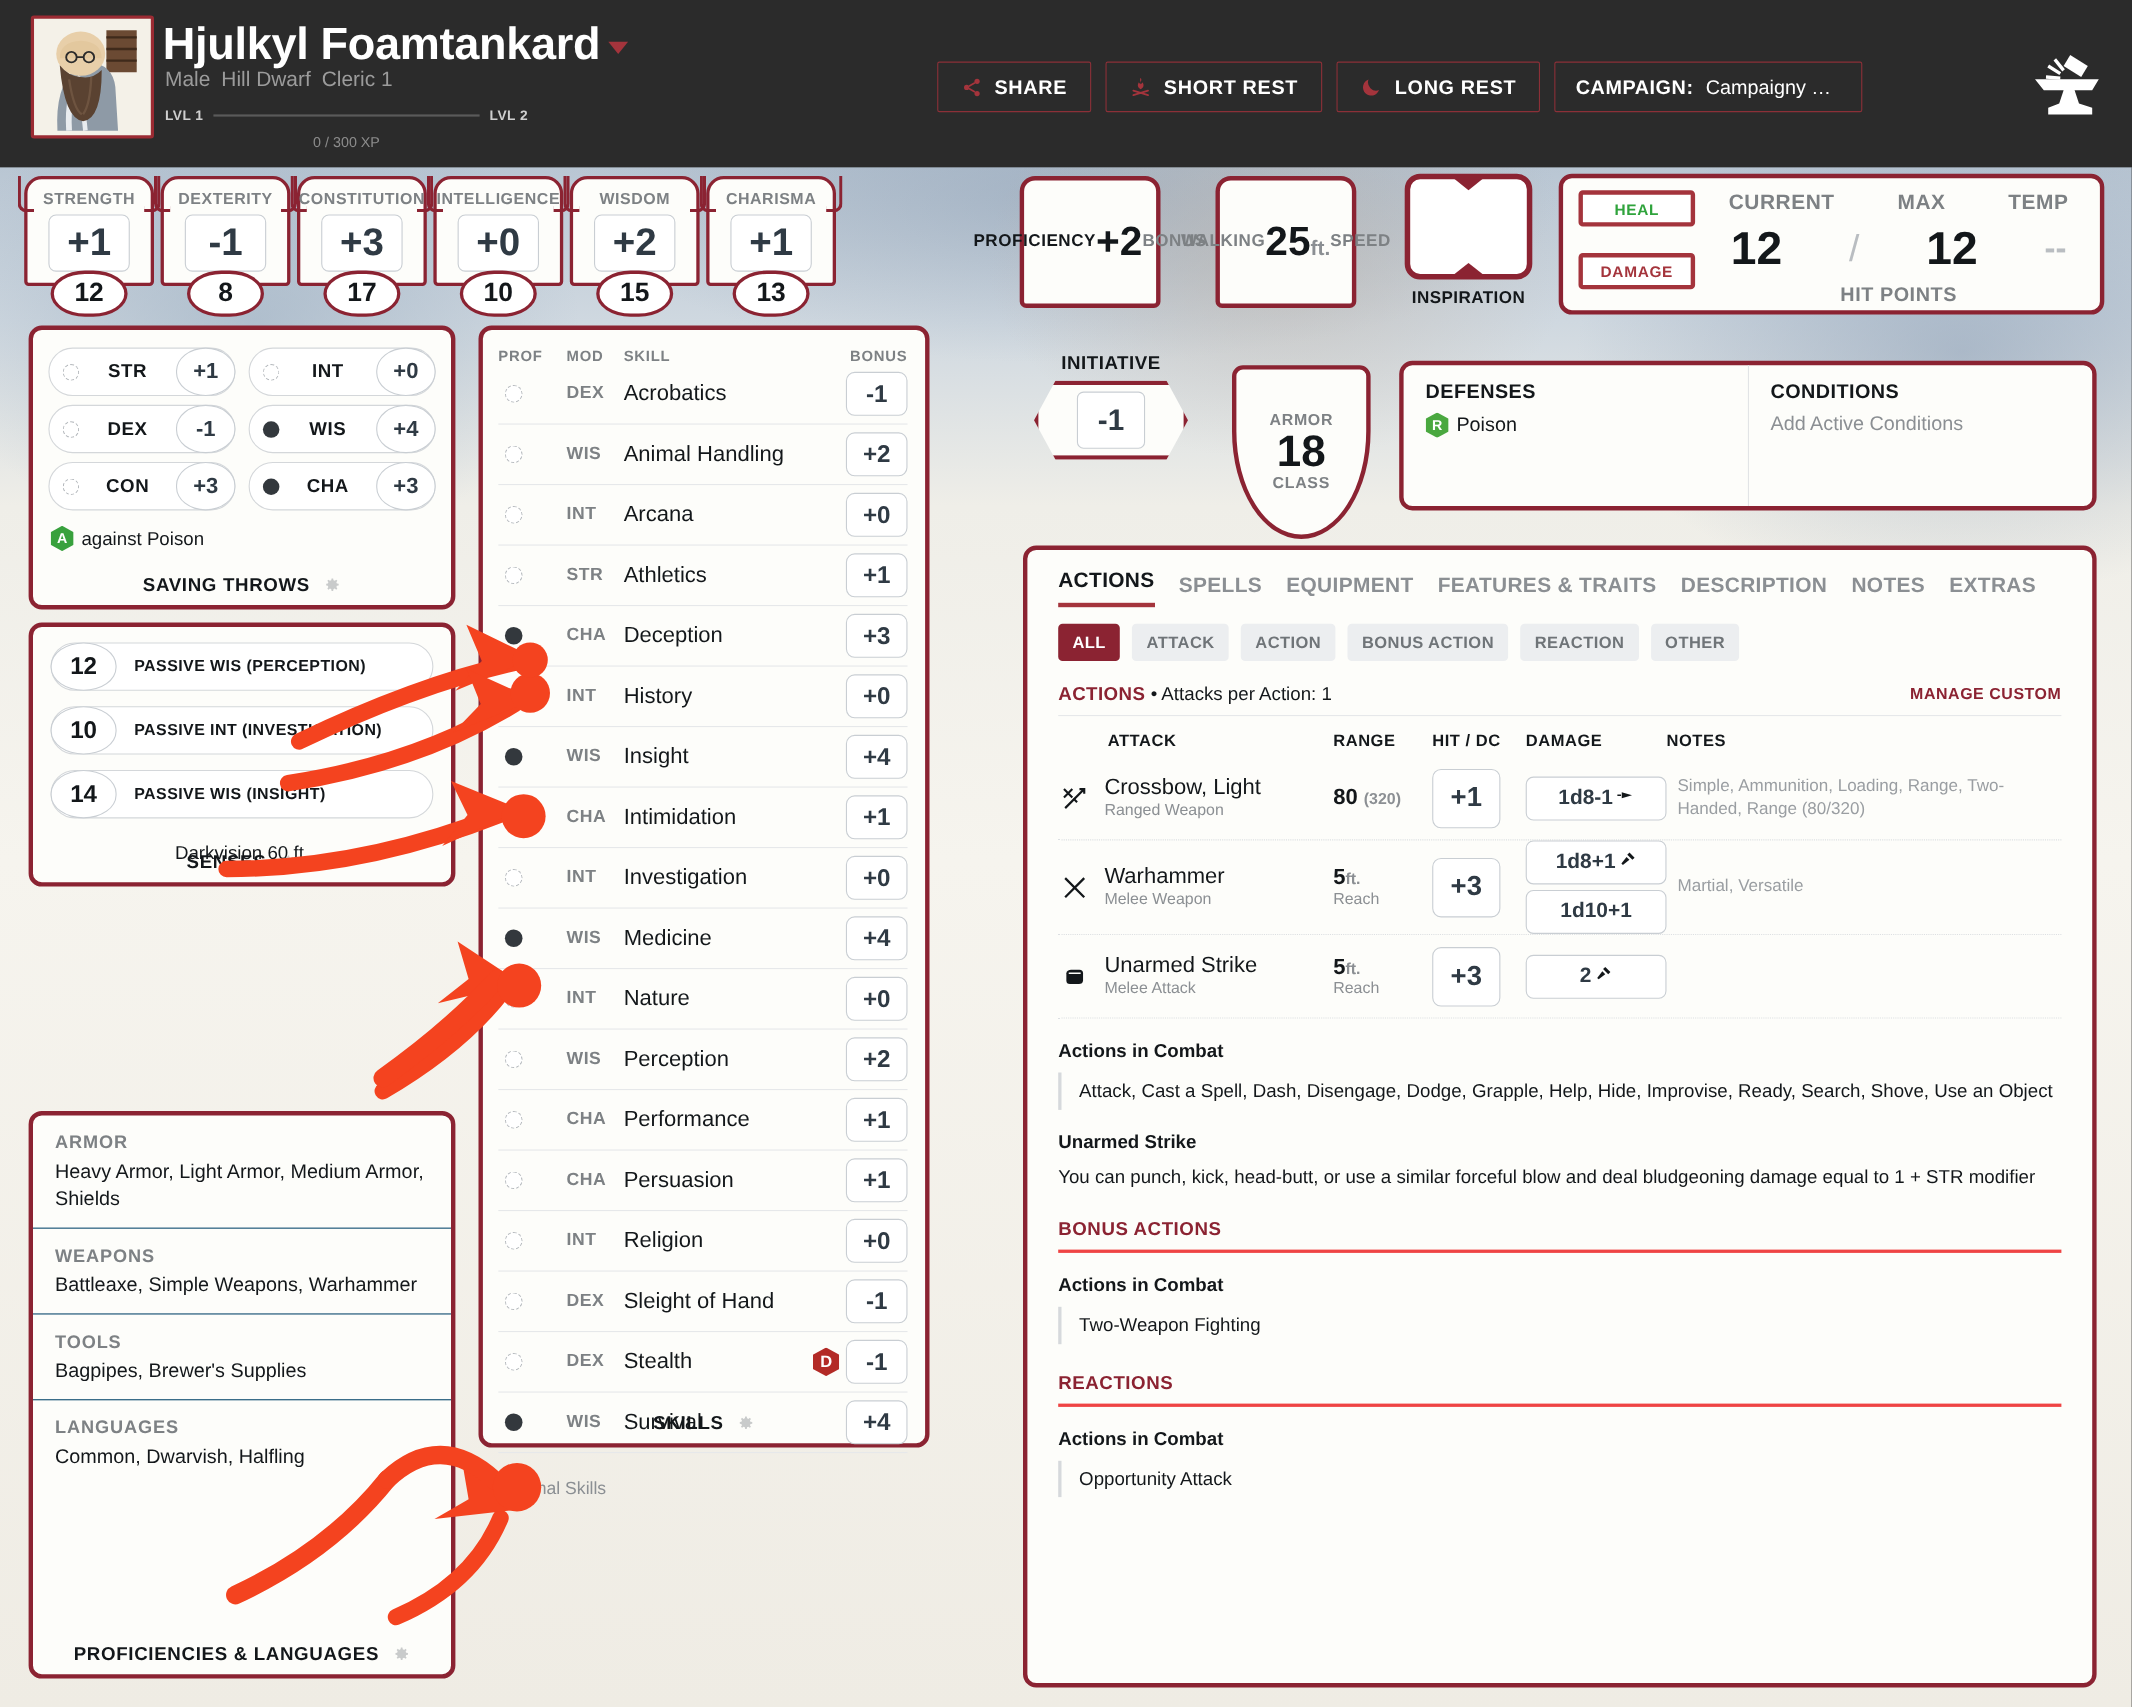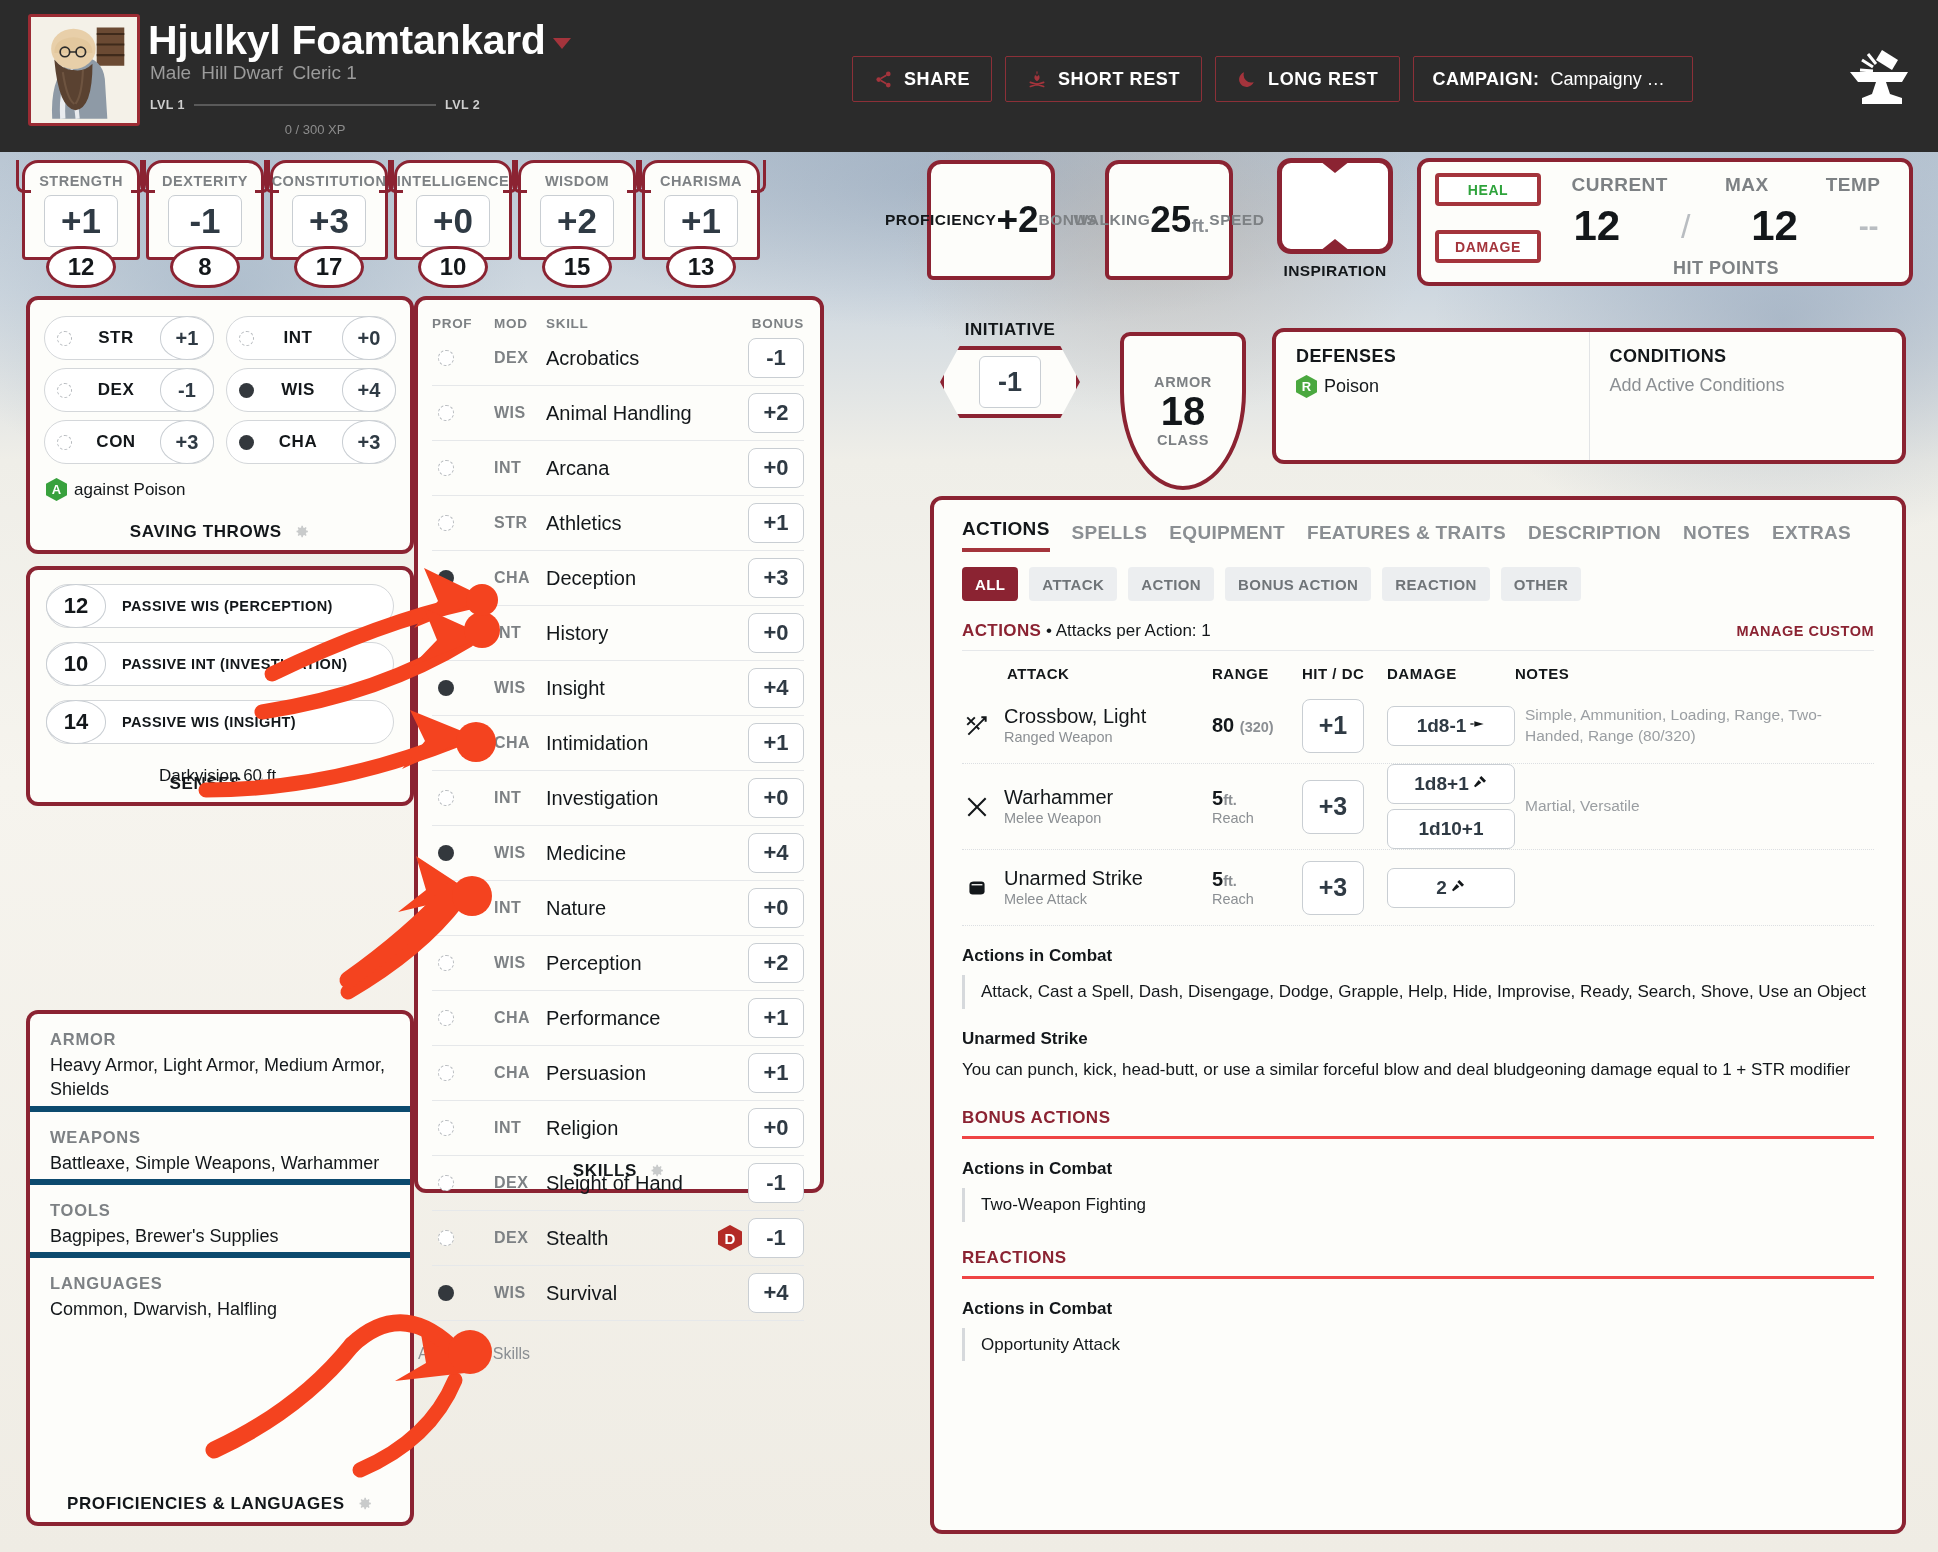--- a/index.html
+++ b/index.html
@@ -190,26 +190,26 @@
     display:flex; align-items:center; background:#fff;
   }
   .sense .v{ width:60px; height:44px; border:1px solid #c9ced3; border-radius:50%/48%; background:#fff;
     display:flex;align-items:center;justify-content:center; font-size:22px;font-weight:700;color:#13171a; margin-left:-1px;}
   .sense .l{ flex:1; padding-left:16px; font-size:14.5px; font-weight:700; color:#13171a; letter-spacing:.4px;}
   .darkvis{ text-align:center; margin-top:22px; font-size:17px; color:#13171a;}
 
   
   #profs{ left:26px; top:1010px; width:388px; height:516px; }
   .profsec{ padding:16px 20px 0 20px; }
-  .profsec + .profsec{ border-top:6px solid #0c4a6e; margin-top:4px; }
+  .profsec + .profsec{ border-top:1px solid #0c4a6e; margin-top:14px; }
   .profsec h4{ font-size:16.5px; font-weight:700; color:#7d8184; letter-spacing:.8px; }
   .profsec p{ font-size:18px; color:#13171a; margin-top:4px; line-height:1.35; }
 
   
-  #skills{ left:414px; top:296px; width:410px; height:897px; }
+  #skills{ left:435px; top:296px; width:410px; height:1020px; }
   .skhead{ display:flex; padding:16px 16px 0 14px; font-size:13.5px; font-weight:700; color:#7d8184; letter-spacing:.7px;}
   .skhead .c1{ width:62px; }
   .skhead .c2{ width:52px; }
   .skhead .c3{ flex:1; }
   .skhead .c4{ width:60px; text-align:right; }
   .skrow{ display:flex; align-items:center; height:55px; margin:0 16px 0 14px; border-bottom:1px solid #e6e8ea; }
   .skrow .pf{ width:62px; display:flex; align-items:center;}
   .skrow .pf i{ width:16px;height:16px;border-radius:50%; display:block; margin-left:6px;}
   .skrow .pf i.off{ border:1px dashed #b6babe; background:#fff;}
   .skrow .pf i.on{ background:#33383d; }

